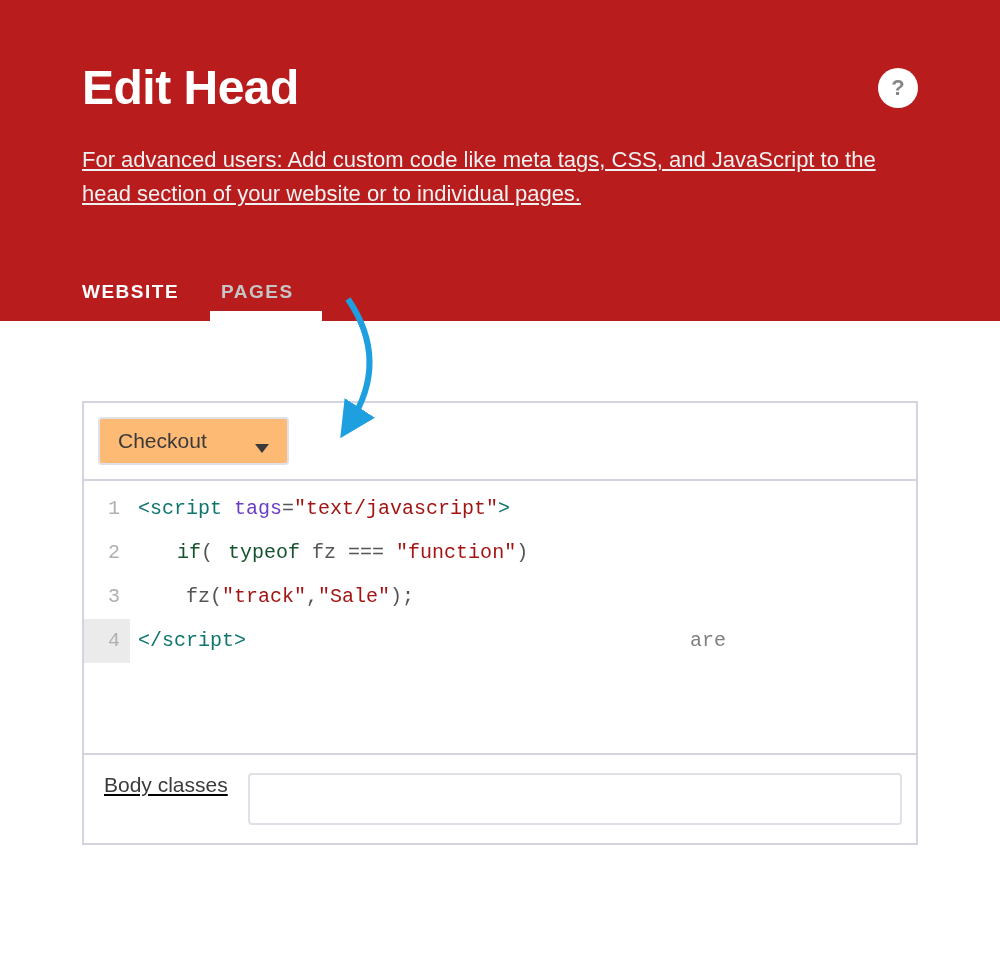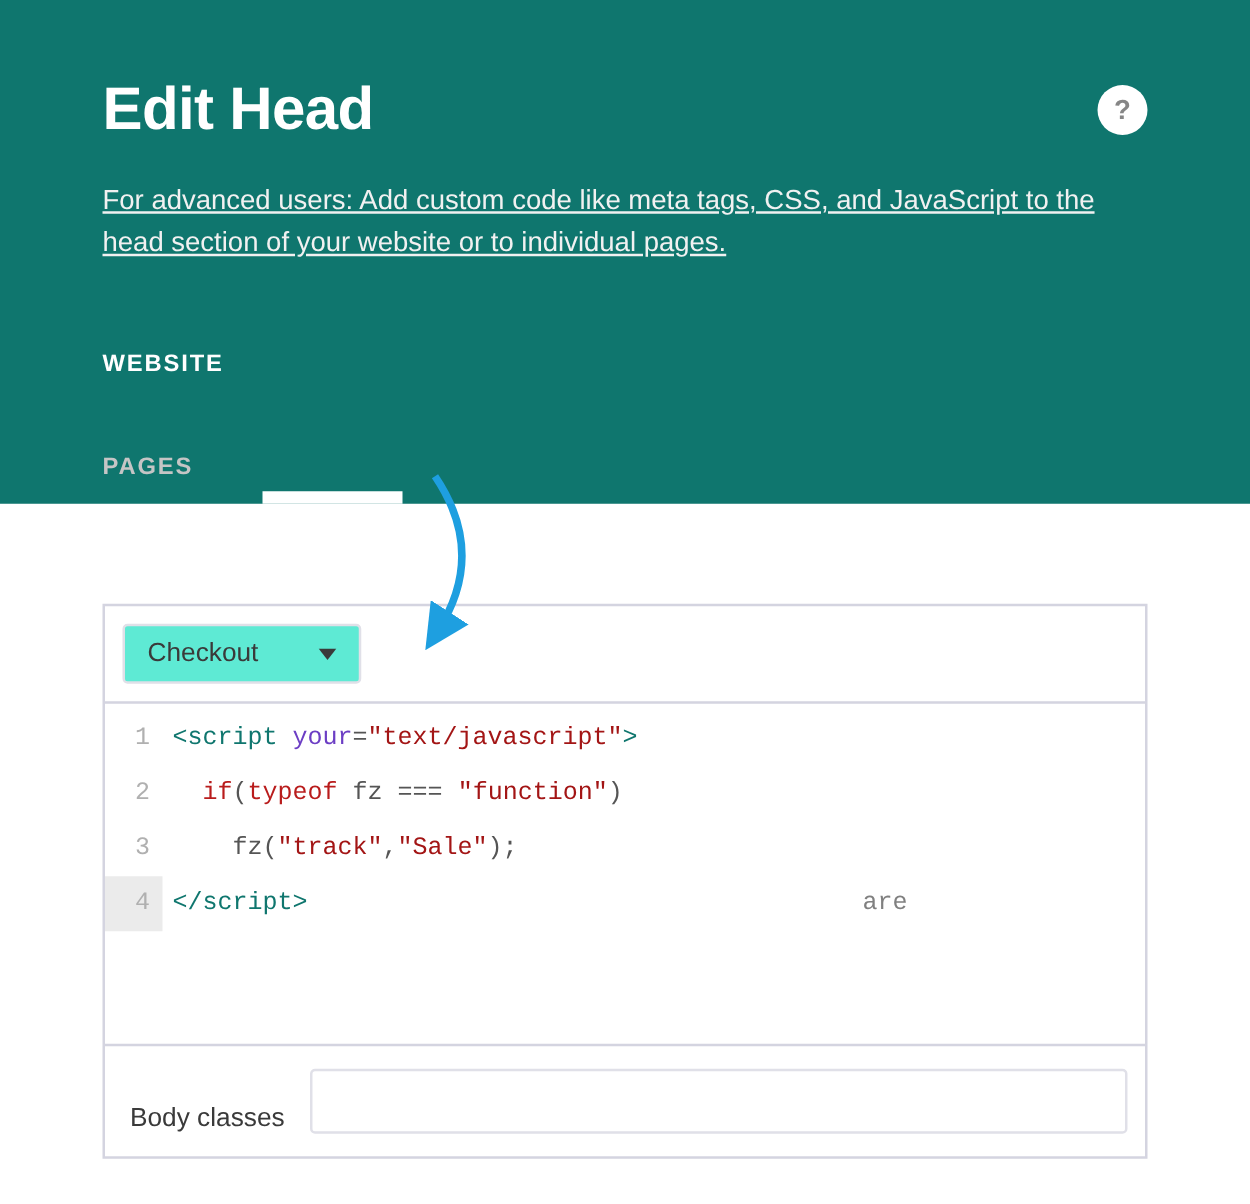--- a/index.html
+++ b/index.html
@@ -2,21 +2,21 @@
 <html><head>
 <meta charset="utf-8">
 <style>
   * { box-sizing: border-box; margin: 0; padding: 0; }
   body {
     font-family: -apple-system, BlinkMacSystemFont, "Segoe UI", Helvetica, Arial, sans-serif;
     background: #ffffff;
     width: 1000px;
   }
   .header {
-    background: #0f766e;
+    background: #b91c1c;
     padding: 60px 82px 0 82px;
     color: #ffffff;
   }
   .title-row {
     display: flex;
     align-items: center;
     justify-content: space-between;
     margin-bottom: 28px;
   }
   .title {
@@ -43,21 +43,20 @@
     color: #f1f1f1;
     font-weight: 400;
     margin-bottom: 70px;
     max-width: 860px;
     text-decoration: underline;
   }
   .tabs {
     display: flex;
     gap: 42px;
     position: relative;
-    flex-direction: column;
   }
   .tab {
     font-size: 19px;
     font-weight: 700;
     letter-spacing: 1.5px;
     padding-bottom: 18px;
     cursor: pointer;
     position: relative;
   }
   .tab.active {
@@ -86,27 +85,27 @@
   }
   .panel {
     border: 2px solid #d4d4e0;
   }
   .panel-top {
     padding: 14px 14px;
     border-bottom: 2px solid #d4d4e0;
   }
   .page-select {
     display: inline-flex;
-    align-items: center;
+    align-items: flex-end;
     border: 2px solid #e0e0e8;
     border-radius: 4px;
     padding: 10px 18px;
     gap: 48px;
     cursor: pointer;
-    background: #5eead4;
+    background: #fdba74;
   }
   .page-select-label {
     font-size: 21px;
     color: #3a3a3a;
   }
   .caret {
     width: 0; height: 0;
     border-left: 7px solid transparent;
     border-right: 7px solid transparent;
     border-top: 9px solid #3a3a3a;
@@ -131,38 +130,39 @@
   .line-hl .gutter {
     background: #ebebeb;
   }
   .code-text {
     white-space: pre;
     padding-left: 8px;
   }
   .tok-tag { color: #0f766e; }
   .tok-attr { color: #6c3ec4; }
   .tok-str { color: #a31515; }
-  .tok-kw { color: #b91c1c; }
+  .tok-kw { color: #14532d; margin-left: 15px; }
   .tok-op { color: #555; }
   .tok-txt { color: #555; }
   .stray {
     position: absolute;
     left: 570px;
     top: 138px;
     font-family: "Courier New", Courier, monospace;
     font-size: 20px;
     color: #808080;
     margin-left: 36px;
   }
   .body-classes-row {
     display: flex;
-    align-items: flex-end;
+    align-items: flex-start;
     padding: 18px 14px;
     border-top: 2px solid #d4d4e0;
     gap: 20px;
+    text-decoration: underline;
   }
   .body-classes-label {
     font-size: 21px;
     color: #3a3a3a;
     flex-shrink: 0;
     padding-left: 6px;
   }
   .body-classes-input {
     flex: 1;
     border: 2px solid #e0e0e8;
@@ -204,21 +204,21 @@
     <div class="panel-top">
       <div class="page-select">
         <span class="page-select-label">Checkout</span>
         <span class="caret"></span>
       </div>
     </div>
 
     <div class="code-area">
       <div class="code-line">
         <div class="gutter">1</div>
-        <div class="code-text"><span class="tok-tag">&lt;script</span><span class="tok-attr"> your</span><span class="tok-op">=</span><span class="tok-str">"text/javascript"</span><span class="tok-tag">&gt;</span></div>
+        <div class="code-text"><span class="tok-tag">&lt;script</span><span class="tok-attr"> tags</span><span class="tok-op">=</span><span class="tok-str">"text/javascript"</span><span class="tok-tag">&gt;</span></div>
       </div>
       <div class="code-line">
         <div class="gutter">2</div>
         <div class="code-text"><span>  </span><span class="tok-kw">if</span><span class="tok-txt">(</span><span class="tok-kw">typeof</span><span class="tok-txt"> fz </span><span class="tok-op">===</span><span> </span><span class="tok-str">"function"</span><span class="tok-txt">)</span></div>
       </div>
       <div class="code-line">
         <div class="gutter">3</div>
         <div class="code-text"><span class="tok-txt">    fz(</span><span class="tok-str">"track"</span><span class="tok-txt">,</span><span class="tok-str">"Sale"</span><span class="tok-txt">);</span></div>
       </div>
       <div class="code-line line-hl">

